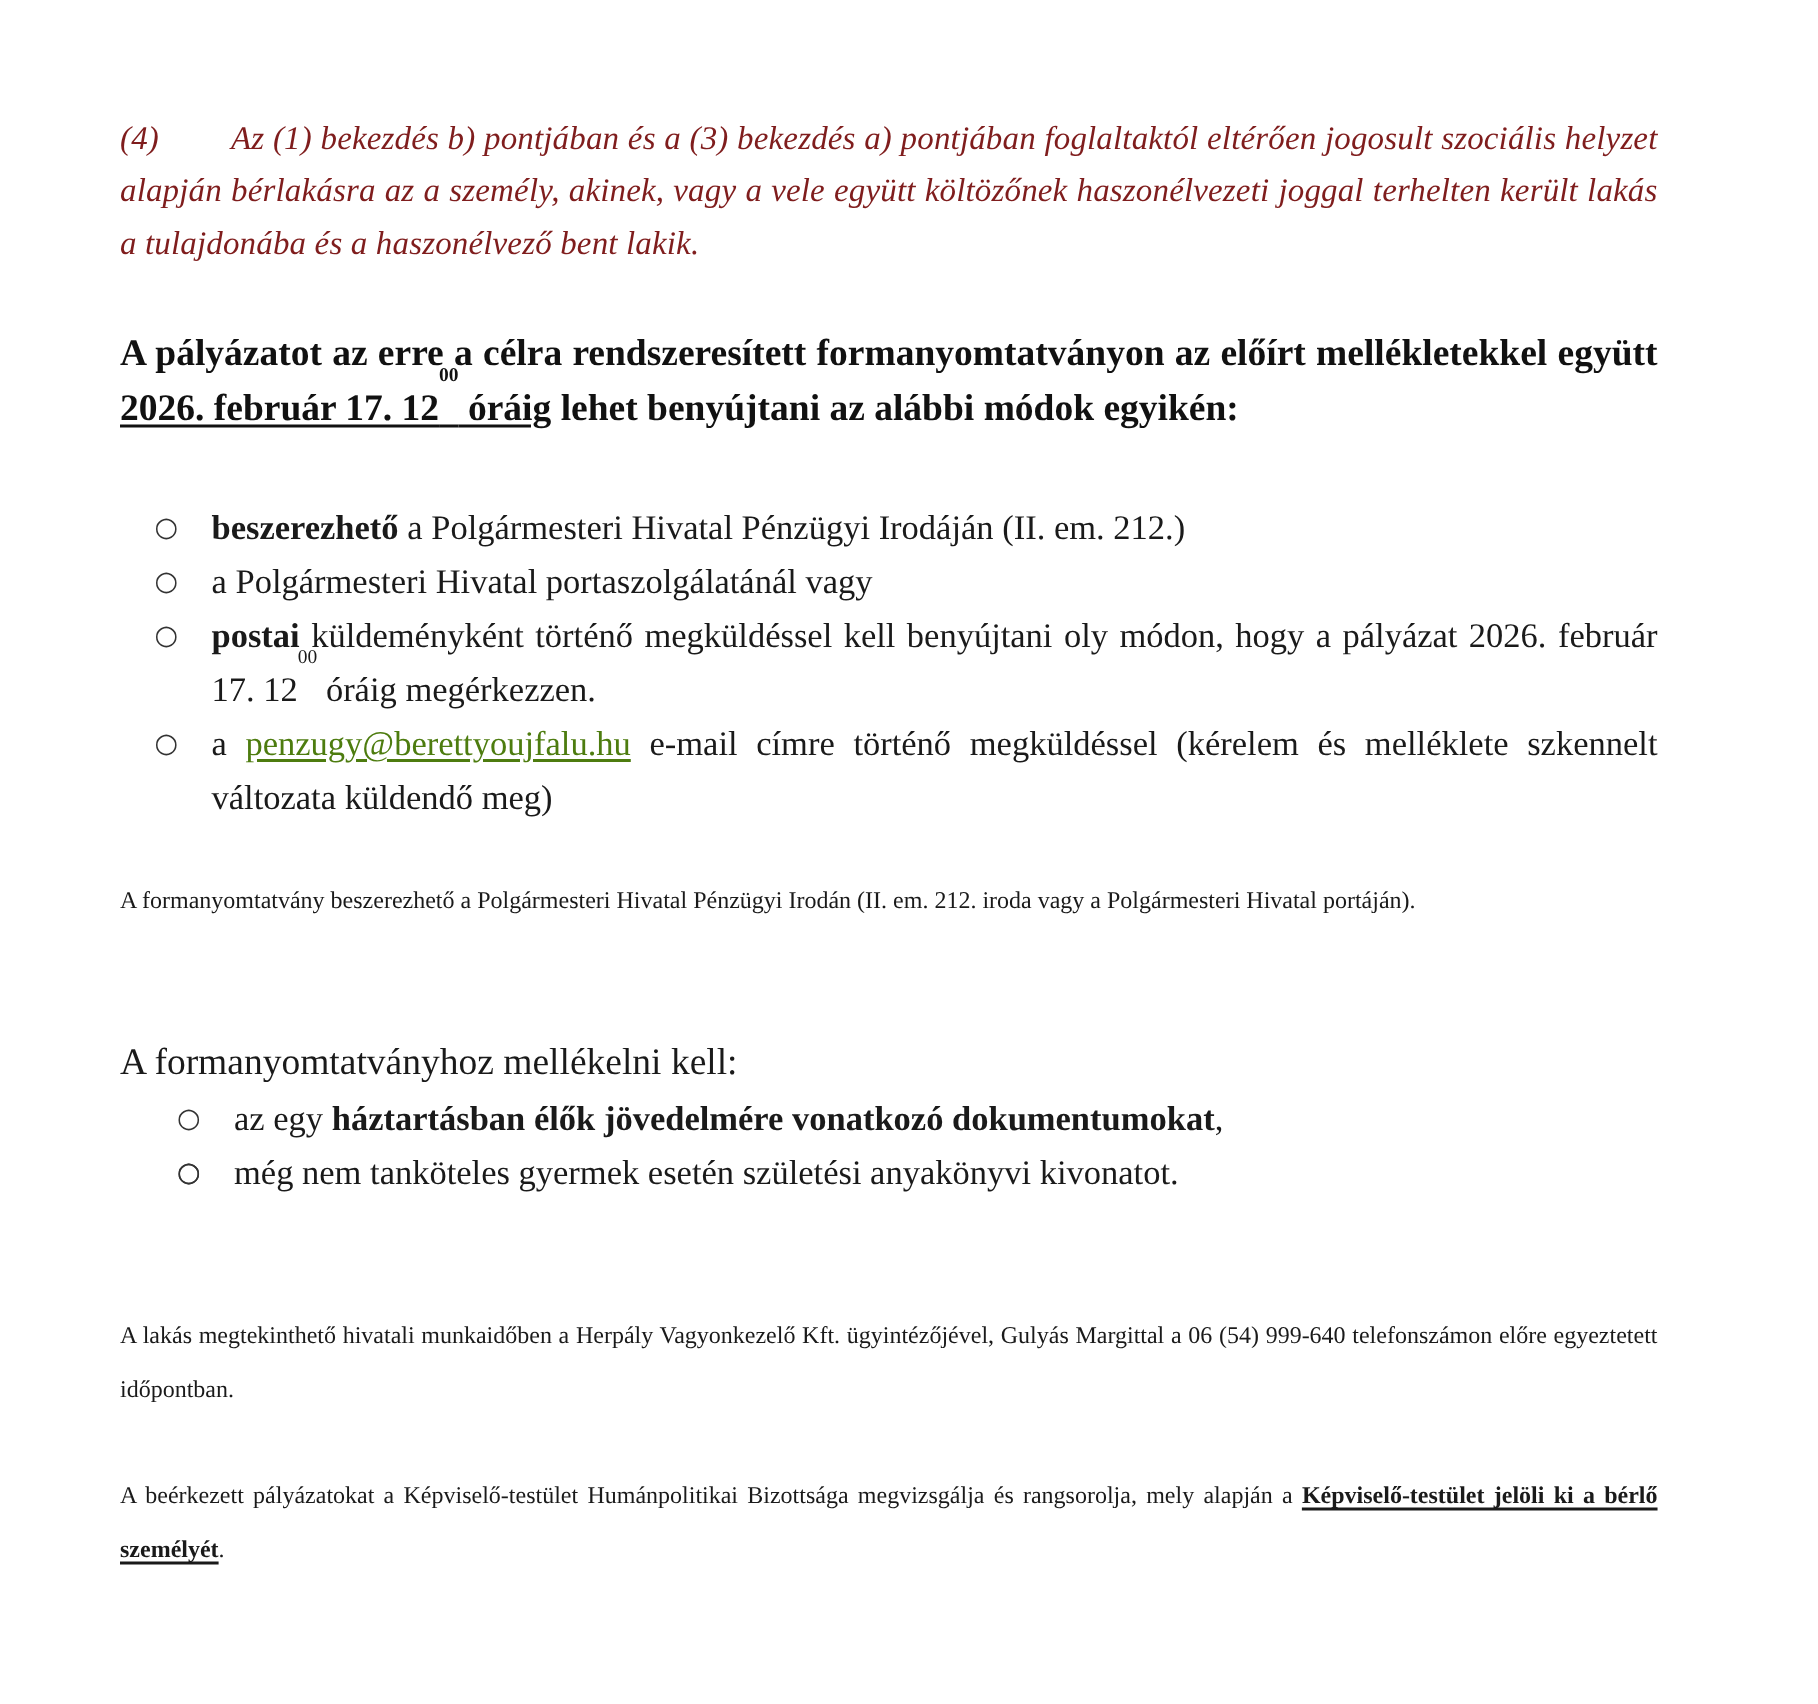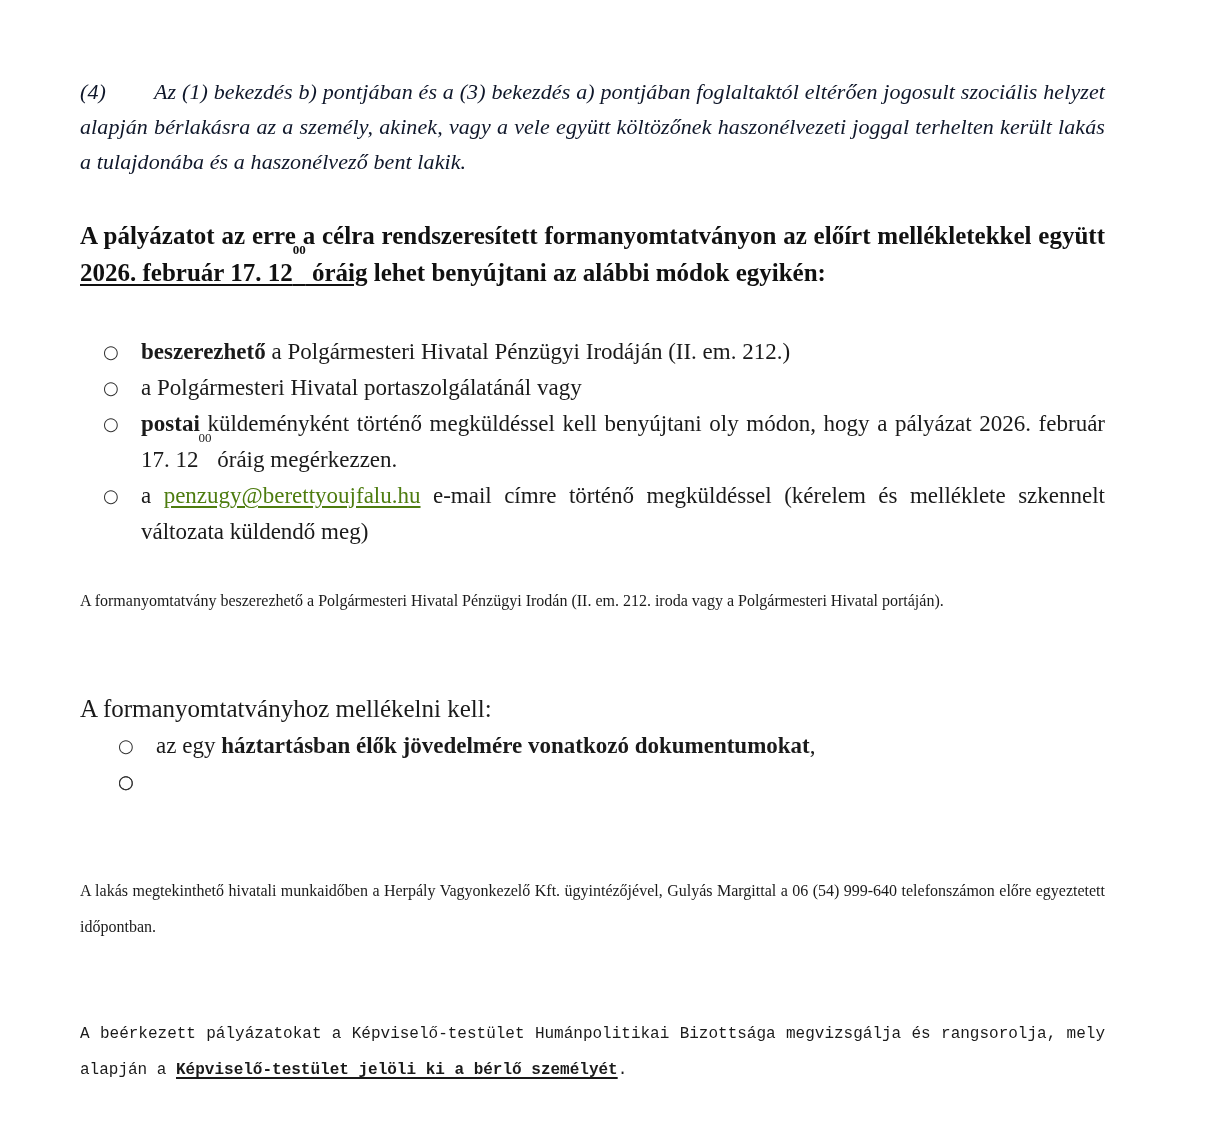--- a/index.html
+++ b/index.html
@@ -24,21 +24,21 @@
     .italic-para {
       position: absolute;
       top: 74px;
       left: 0;
       width: 1025px;
       font-style: italic;
       font-size: 22px;
       line-height: 35px;
       text-align: justify;
       text-align-last: left;
-      color: #0f172a;
+      color: #7f1d1d;
       letter-spacing: 0.1px;
     }
     .italic-para .num {
       display: inline-block;
       width: 74px;
     }
     .bold-para {
       position: absolute;
       top: 217px;
       left: 0;
@@ -97,21 +97,21 @@
     .p-form { top: 583px; }
     .heading2 {
       position: absolute;
       top: 690px;
       left: 0;
       font-weight: normal;
       font-size: 25px;
       line-height: 37px;
     }
     .p-lakas { top: 873px; }
-    .p-beerk { top: 1016px; font-family: Liberation Mono, monospace; }
+    .p-beerk { top: 980px; }
     a.email {
       color: #4d7c0f;
       text-decoration: underline;
       text-underline-offset: 3px;
     }
   </style>
 </head>
 <body>
 
 <div class="page">
@@ -150,20 +150,21 @@
   <ul class="list list2">
     <li>
       <span class="bullet">○</span>
       <span>az egy </span><b>háztartásban élők jövedelmére vonatkozó dokumentumokat</b><span>,</span>
     </li>
     <li>
       <span class="bullet">○</span>
     </li>
     <li>
       <span class="bullet">○</span>
+      <span>még nem tanköteles gyermek esetén születési anyakönyvi kivonatot.</span>
     </li>
   </ul>
 
   <p class="para p-lakas" style="margin:0;">A lakás megtekinthető hivatali munkaidőben a Herpály Vagyonkezelő Kft. ügyintézőjével, Gulyás Margittal a 06 (54) 999-640 telefonszámon előre egyeztetett időpontban.</p>
 
   <p class="para p-beerk" style="margin:0;">
     <span>A beérkezett pályázatokat a Képviselő-testület Humánpolitikai Bizottsága megvizsgálja és rangsorolja, mely alapján a </span><b><u>Képviselő-testület jelöli ki a bérlő személyét</u></b><span>.</span>
   </p>
 
 </div>

